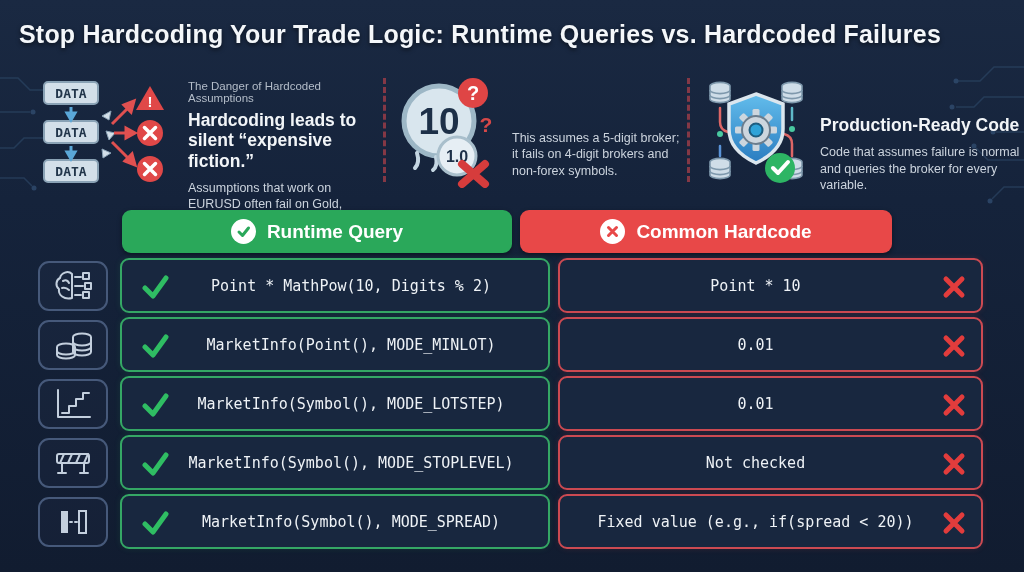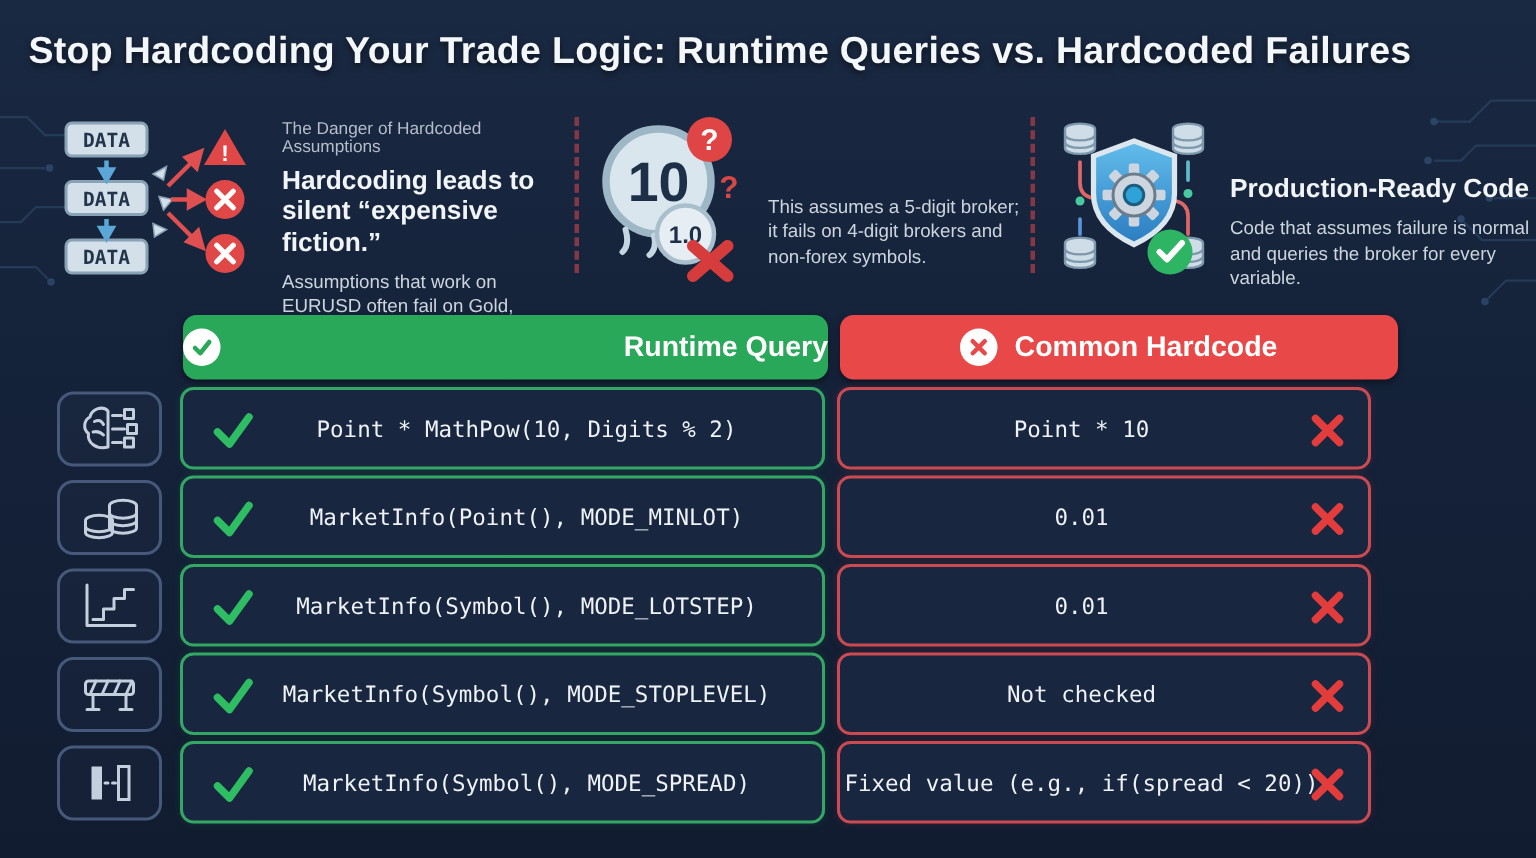--- a/index.html
+++ b/index.html
@@ -27,32 +27,32 @@
   .vdivider{border-left:3px dashed #a03d48;height:104px;margin-top:16px;opacity:.8;}
   .card .icon-wrap{flex-shrink:0;}
   .card .text{padding-left:12px;margin-top:45px;}
   .eyebrow{color:#b4bdc9;font-size:11.5px;margin:0 0 6px;}
   .headline{color:#f2f5f8;font-size:17.5px;font-weight:bold;line-height:1.18;margin:0 0 8px;}
   .body-text{color:#ccd4de;font-size:12.5px;line-height:1.32;margin:0;}
 
   .col-headers{position:absolute;top:210px;left:122px;display:flex;gap:8px;}
   .col-header{height:43px;border-radius:9px;display:flex;align-items:center;justify-content:center;gap:11px;
     color:#fff;font-size:19px;font-weight:bold;box-shadow:0 2px 5px rgba(0,0,0,.4);}
-  .col-header.green{width:430px;background:#2aa85a;justify-content:space-between;}
+  .col-header.green{width:390px;background:#2aa85a;}
   .col-header.red{width:372px;background:#e84848;justify-content:center;}
   .hbadge{width:25px;height:25px;border-radius:50%;background:#fff;display:flex;align-items:center;justify-content:center;}
 
   .rows{position:absolute;top:258px;left:38px;display:flex;flex-direction:column;gap:4px;}
   .row{display:flex;align-items:center;height:55px;}
   .row-icon{width:70px;height:50px;border:2px solid #46597a;border-radius:11px;box-sizing:border-box;
     display:flex;align-items:center;justify-content:center;margin-right:12px;background:rgba(120,150,200,.04);}
   .cell{position:relative;height:55px;box-sizing:border-box;border-radius:9px;background:#18273f;
     display:flex;align-items:center;justify-content:center;}
   .cell.query{width:430px;border:2px solid #35a765;margin-right:8px;box-shadow:0 0 6px rgba(40,160,90,.15);padding-left:32px;}
-  .cell.hardcode{width:356px;border:2px solid #cc4a52;box-shadow:0 0 6px rgba(220,70,70,.15);}
+  .cell.hardcode{width:425px;border:2px solid #cc4a52;box-shadow:0 0 6px rgba(220,70,70,.15);}
   .code{font-family:"DejaVu Sans Mono",monospace;font-size:15px;color:#eef2f6;white-space:nowrap;}
   .cell.hardcode .code{padding-right:30px;}
   .mark-left{position:absolute;left:20px;top:14px;}
   .mark-right{position:absolute;right:15px;top:15px;}
 </style>
 </head>
 <body>
 
 <div class="canvas">
 

